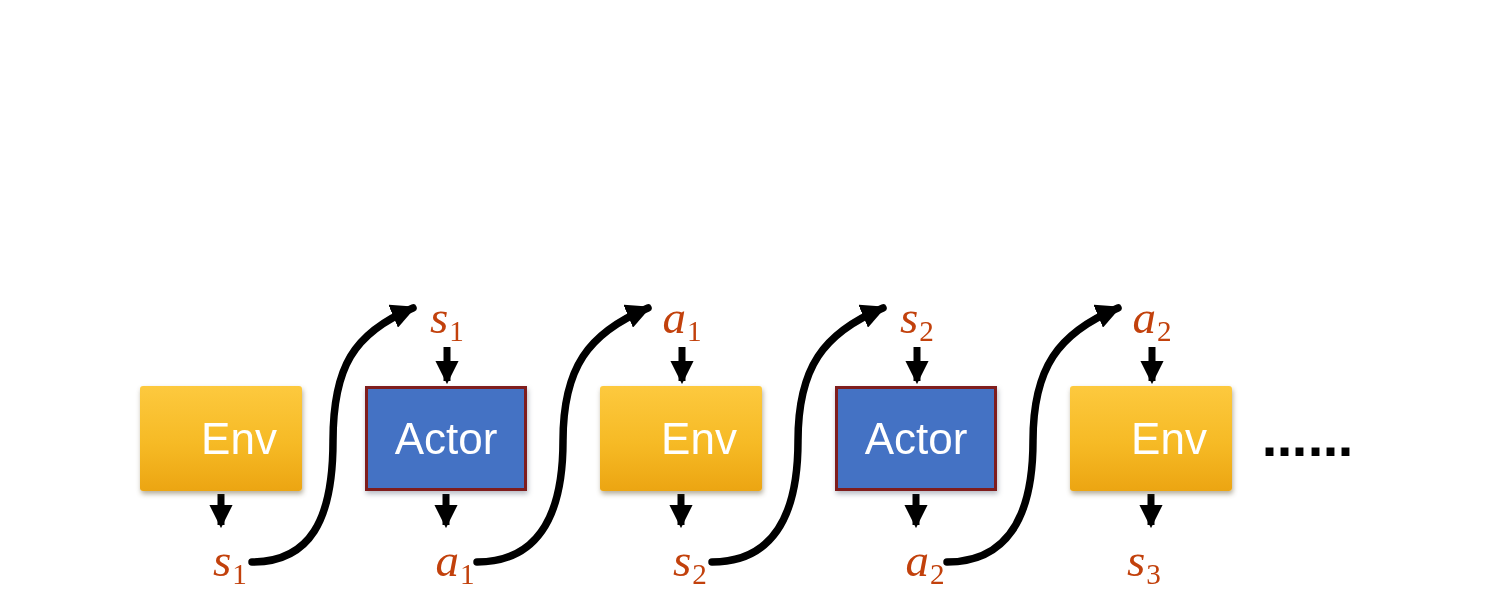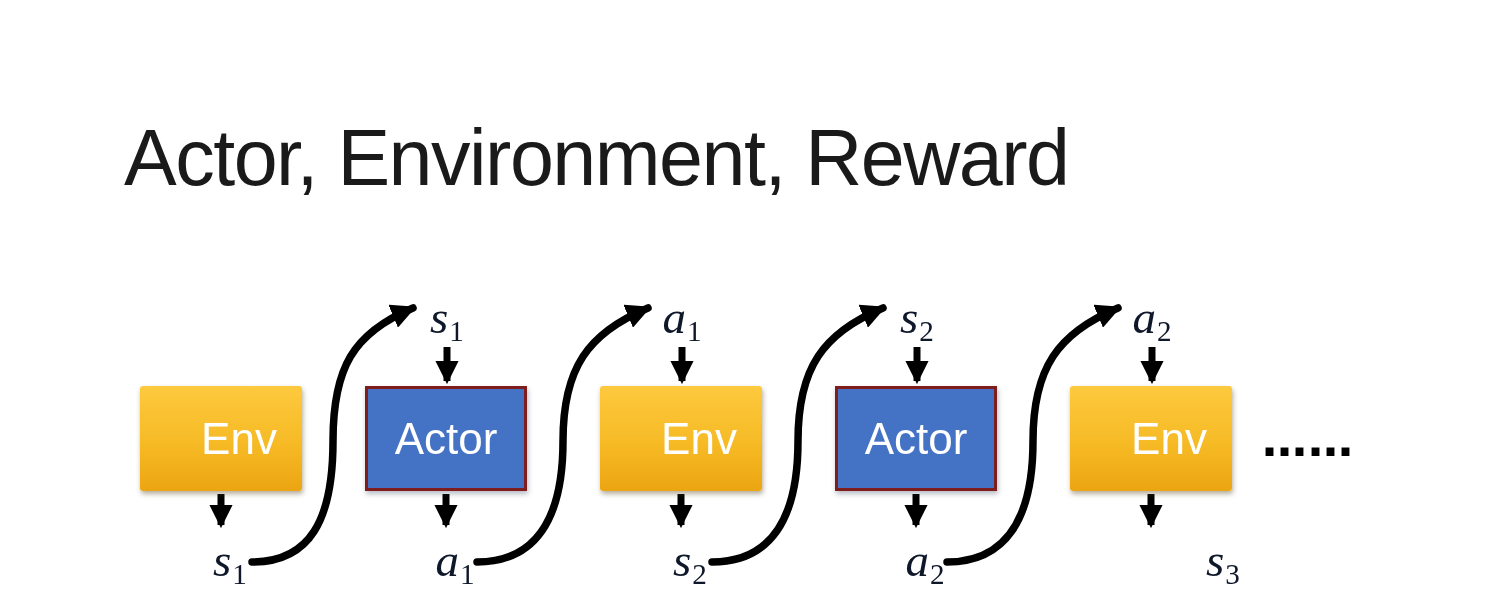--- a/index.html
+++ b/index.html
@@ -57,61 +57,60 @@
   .env-2   { left: 600px; }
   .actor-2 { left: 835px; }
   .env-3   { left: 1070px; }
 
   .mlabel {
     position: absolute;
     transform: translateX(-50%);
     font-family: "Liberation Serif", "DejaVu Serif", serif;
     font-style: italic;
     font-size: 47px;
-    color: #0f172a;
+    color: #c2410c;
     line-height: 1;
     white-space: nowrap;
   }
   .mlabel sub {
     font-size: 0.62em;
     font-style: normal;
     line-height: 0;
     vertical-align: -0.28em;
     margin-left: 1px;
   }
   .mlabel.top    { top: 294px; }
   .mlabel.bottom { top: 537px; }
   .tl-1 { left: 447px; }
   .tl-2 { left: 682px; }
   .tl-3 { left: 917px; }
   .tl-4 { left: 1152px; }
   .bl-1 { left: 230px; }
   .bl-2 { left: 455px; }
   .bl-3 { left: 690px; }
   .bl-4 { left: 925px; }
-  .bl-5 { left: 1223px; }
+  .bl-5 { left: 1144px; }
 
   .dots {
     position: absolute;
     left: 1262px;
     top: 418px;
     font-size: 45px;
     font-weight: 900;
     letter-spacing: 1px;
     color: #000000;
     font-family: "DejaVu Sans", sans-serif;
     line-height: 1;
   }
 </style>
 </head>
 <body>
 
 <div class="slide">
 
-  <h1 class="title">Actor, Environment, Reward</h1>
 
   <svg class="arrows" viewBox="0 0 1500 608" xmlns="http://www.w3.org/2000/svg" fill="none">
     <defs>
       <marker id="ah" viewBox="0 0 6 6" markerWidth="3.3" markerHeight="3.3" refX="5.2" refY="3" orient="auto-start-reverse" markerUnits="strokeWidth">
         <path d="M0,0 L6,3 L0,6 Z" fill="#000000"></path>
       </marker>
     </defs>
 
     <line x1="447" y1="347" x2="447" y2="381" stroke="#000" stroke-width="7" marker-end="url(#ah)"></line>
     <line x1="682" y1="347" x2="682" y2="381" stroke="#000" stroke-width="7" marker-end="url(#ah)"></line>

